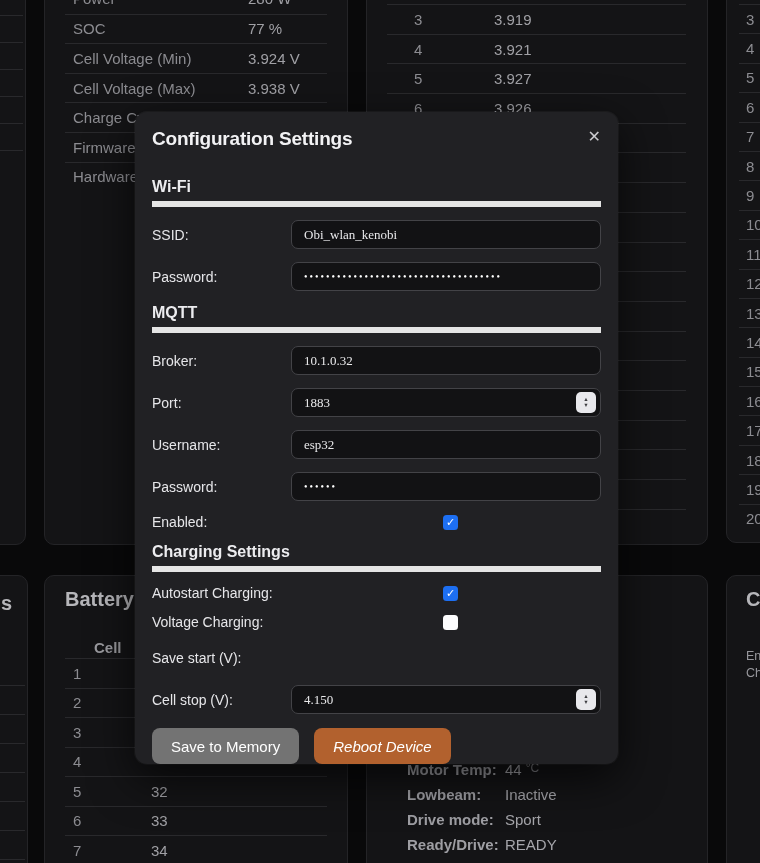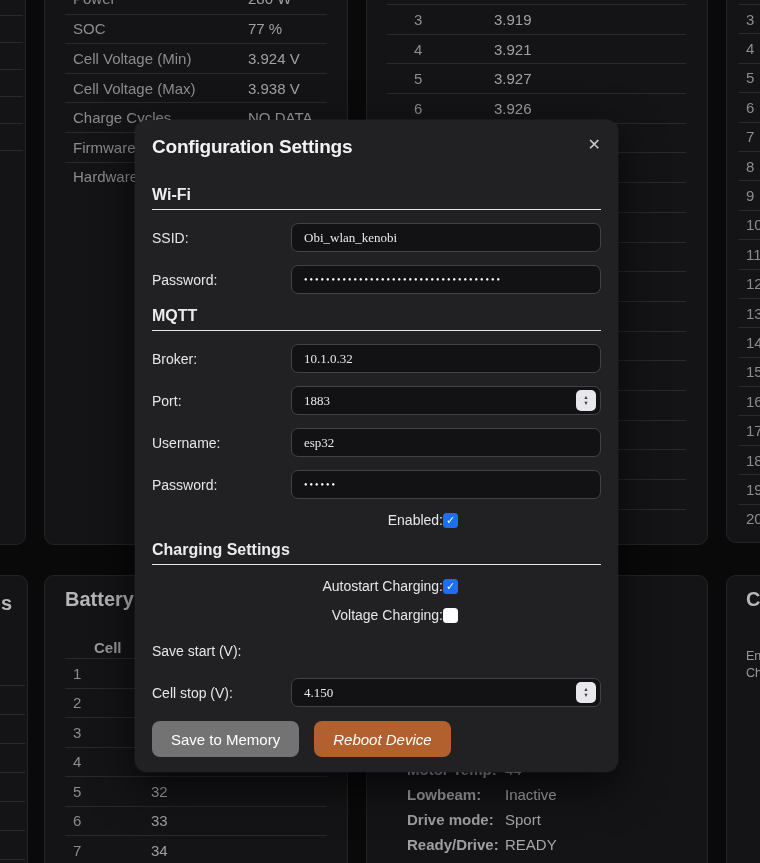--- a/index.html
+++ b/index.html
@@ -46,42 +46,42 @@
   .g-lbl { flex:0 0 98px; font-size:15px; font-weight:bold; color:#9e9ea3; }
   .g-val { font-size:15px; color:#a6a6ab; }
   .g-unit { font-size:12px; color:#7f7f84; margin-left:4px; }
 
   
   #h-lines { position:absolute; left:19px; top:72px; font-size:12.5px; line-height:17px; color:#98989d; }
   #e-frag { position:absolute; left:60px; top:16px; font-size:20px; font-weight:bold; color:#b6b6ba; }
   #e-rows { position:absolute; left:0; right:2px; top:81px; }
 
   
-  #modal { position:absolute; left:135px; top:120px; width:483px; height:652px; background:#212124;
+  #modal { position:absolute; left:135px; top:112px; width:483px; height:652px; background:#212124;
            border-radius:12px; padding:0 17px; z-index:10;
            box-shadow:0 14px 45px rgba(0,0,0,.7), 0 0 0 1px rgba(255,255,255,.05); }
   .m-head { position:relative; margin-top:16px; height:24px; }
   .m-title { font-size:19px; font-weight:bold; color:#f2f2f4; letter-spacing:-.2px; }
   .m-close { position:absolute; right:0; top:1px; background:none; border:none; color:#cacace;
              font-size:16px; line-height:16px; padding:0; cursor:pointer; }
-  .sect { margin-top:13px; padding-bottom:5px; border-bottom:1px solid #e5e5e5;
+  .sect { margin-top:13px; padding-bottom:5px; border-bottom:6px solid #e5e5e5;
           font-size:16px; font-weight:bold; color:#ececef; }
   .sect.first { margin-top:26px; }
   .frow { display:flex; align-items:center; margin-top:13px; height:29px; }
   .frow .flabel, .cbrow .flabel { font-size:14px; color:#e6e6e9; }
   .frow .flabel { flex:0 0 139px; }
   .inwrap { flex:1; position:relative; height:29px; }
   .tin { width:100%; height:29px; background:#121214; border:1px solid #434347; border-radius:7px;
          color:#e9e9eb; font-size:13px; font-family:Liberation Serif, serif; padding:0 12px; outline:none; }
   .tin.dots { letter-spacing:2px; font-size:10px; color:#ffffff; }
   .stepper { position:absolute; right:5px; top:4px; width:20px; height:21px; background:#e8e8ec;
              border-radius:5px; display:flex; flex-direction:column; align-items:center;
              justify-content:center; gap:1px; cursor:pointer; }
   .stepper span { font-size:5.5px; line-height:1; color:#3c3c40; }
-  .cbrow { display:flex; align-items:center; margin-top:13px; height:16px;text-align:right; }
+  .cbrow { display:flex; align-items:center; margin-top:13px; height:16px; }
   .cbrow .flabel { flex:0 0 291px; }
   .cb { width:15px; height:15px; border-radius:3.5px; display:flex; align-items:center;
         justify-content:center; cursor:pointer; }
   .cb.on { background:#1d6ff2; color:#fff; font-size:11px; font-weight:bold; }
   .cb.off { background:#fdfdfe; }
   .btnrow { display:flex; gap:15px; margin-top:14px; }
   .btn { height:36px; border:none; border-radius:8px; color:#fff; font-size:15px; font-weight:500;
          font-family:inherit; padding:0 19px; cursor:pointer; }
   .btn.green { background:#737373; }
   .btn.orange { background:#b2612e;font-style:italic; }

